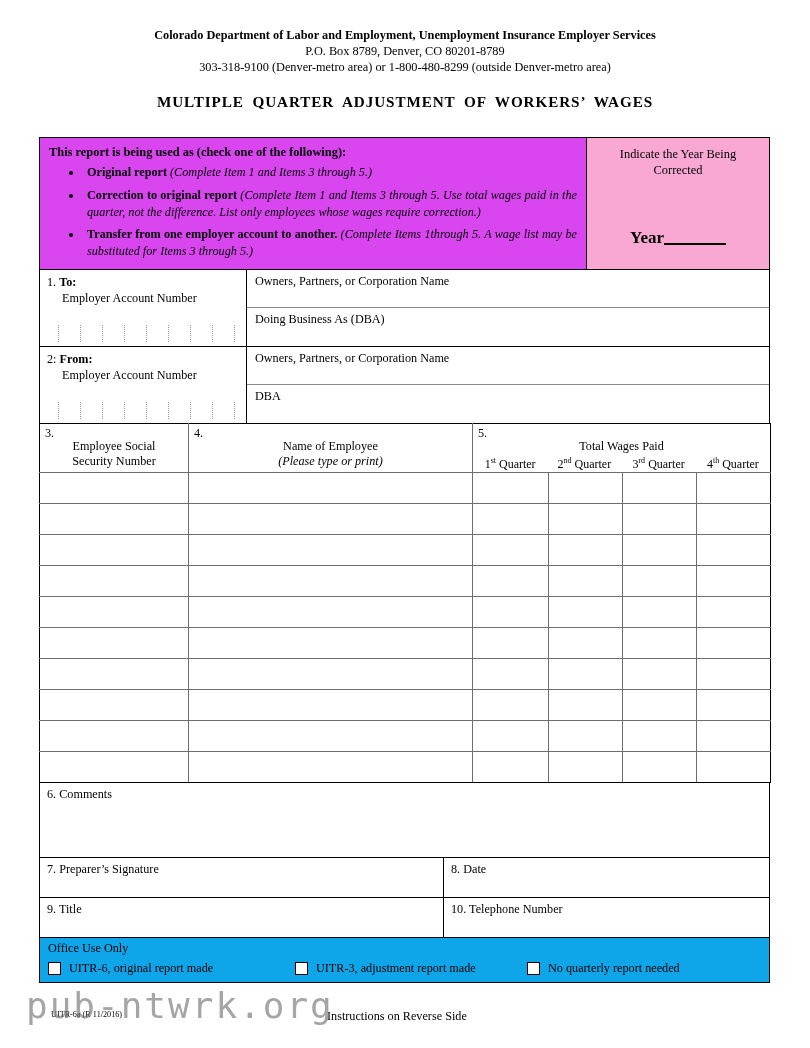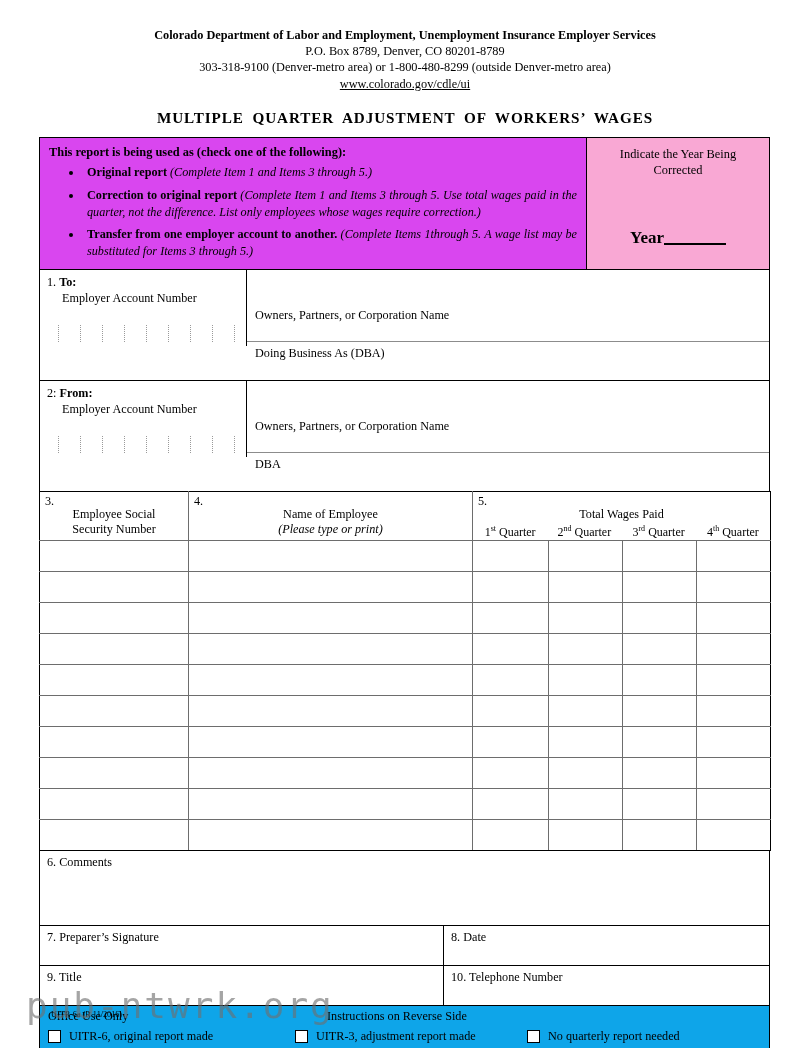--- a/index.html
+++ b/index.html
@@ -151,21 +151,20 @@
     flex: 1;
     display: flex;
     flex-direction: column;
   }
   .tf-name {
     height: 38px;
     box-sizing: border-box;
     padding: 4px 0 0 8px;
     font-size: 12.2px;
     border-bottom: 1px solid #8c8c8c;
-    margin-top: 34px;
   }
   .tf-dba {
     height: 38px;
     box-sizing: border-box;
     padding: 4px 0 0 8px;
     font-size: 12.2px;
   }
 
   
   .wage-table {
@@ -316,21 +315,20 @@
     white-space: nowrap;
   }
 </style>
 </head>
 <body>
 
 <div class="agency-header">
   <div class="line line1">Colorado Department of Labor and Employment, Unemployment Insurance Employer Services</div>
   <div class="line">P.O. Box 8789, Denver, CO 80201-8789</div>
   <div class="line">303-318-9100 (Denver-metro area) or 1-800-480-8299 (outside Denver-metro area)</div>
-  <div class="agency-url">www.colorado.gov/cdle/ui</div>
 </div>
 <div class="form-title">MULTIPLE  QUARTER  ADJUSTMENT  OF  WORKERS’  WAGES</div>
 
 <div class="sheet">
 
   <div class="usage-band">
     <div class="usage-box">
       <div class="usage-title">This report is being used as (check one of the following):</div>
       <ul class="usage-list">
         <li>

